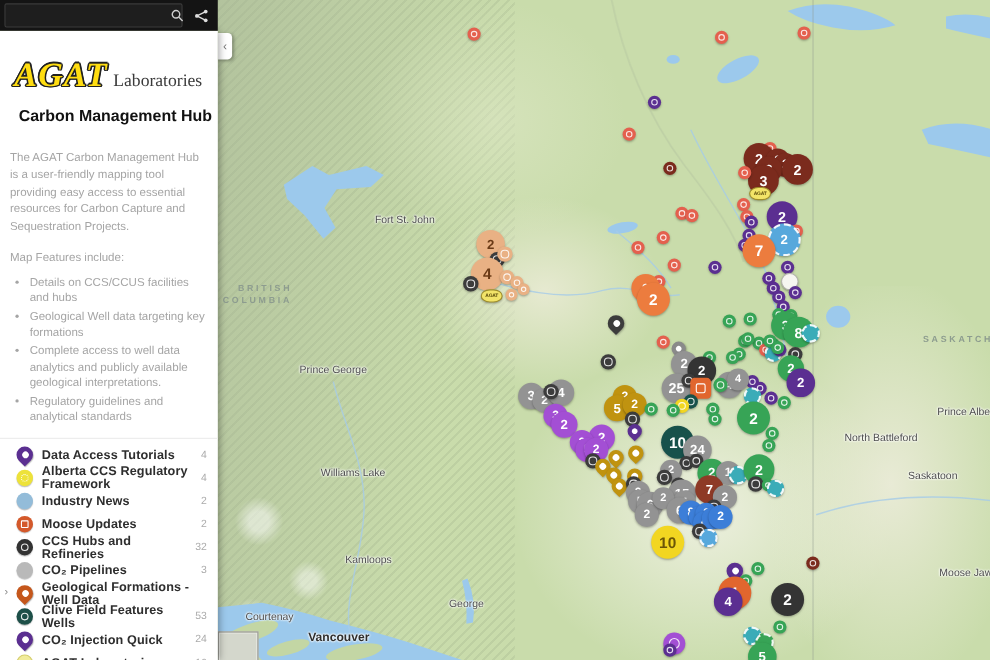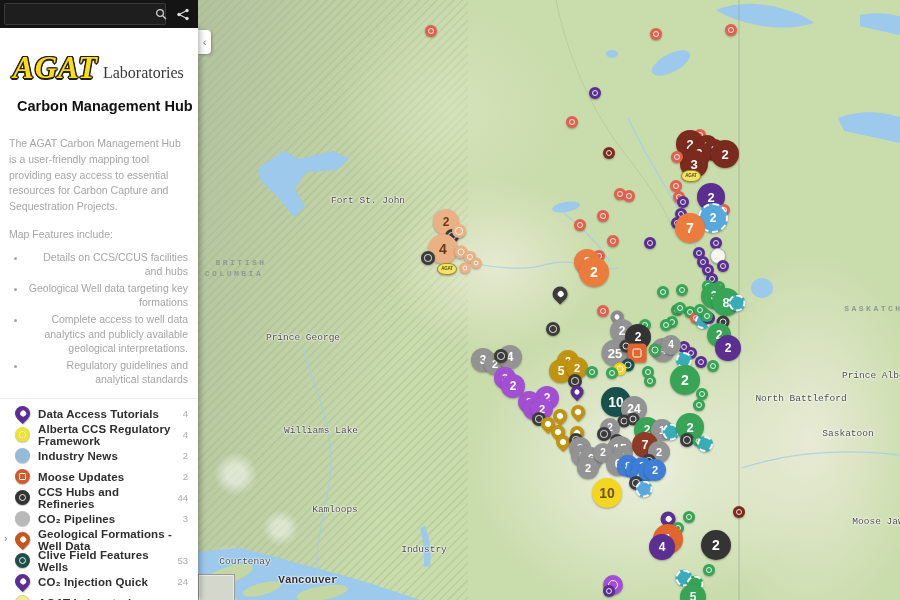--- a/index.html
+++ b/index.html
@@ -17,21 +17,21 @@
   .ter-north{left:330px;top:0;width:240px;height:220px;background:radial-gradient(ellipse at center,rgba(225,233,202,.5),rgba(225,233,202,0) 70%);}
   .ter-snow{left:198px;top:420px;width:150px;height:180px;
     background:radial-gradient(circle at 25% 30%,rgba(255,255,255,.5) 0 9px,rgba(255,255,255,0) 22px),
     radial-gradient(circle at 55% 60%,rgba(255,255,255,.45) 0 7px,rgba(255,255,255,0) 18px),
     radial-gradient(circle at 20% 80%,rgba(255,255,255,.4) 0 8px,rgba(255,255,255,0) 20px);}
   .water{position:absolute;left:0;top:0;}
   .mk-layer,.ml-layer{position:absolute;left:0;top:0;width:900px;height:600px;}
   .ml-layer{z-index:1;} .mk-layer{z-index:2;}
 
   .ml{position:absolute;transform:translate(-50%,-50%);font-size:9.5px;color:#4c4c4c;
-      text-shadow:0 0 2px #fff,0 0 2px #fff,0 0 2px #fff;white-space:nowrap;font-family:Liberation Mono, monospace;}
+      text-shadow:0 0 2px #fff,0 0 2px #fff,0 0 2px #fff;white-space:nowrap;}
   .ml.city-big{font-size:11px;color:#2e2e2e;font-weight:700;}
   .ml.region{font-size:8px;letter-spacing:2.5px;color:#8d9c8f;font-weight:700;text-shadow:none;}
 
   .mk{position:absolute;transform:translate(-50%,-50%);border-radius:50%;
       box-shadow:0 1px 2px rgba(0,0,0,.3);display:flex;align-items:center;justify-content:center;}
   .mk-l{color:#fff;font-weight:700;line-height:1;position:relative;z-index:2;font-family:"Liberation Sans",sans-serif;}
   .mk-dot::after{content:"";position:absolute;inset:24%;border:1px solid rgba(255,255,255,.85);border-radius:50%;}
   .mk-dotted{border:2px dashed rgba(255,255,255,.92);}
   .mk-sq{border-radius:4px;}
   .mk-sq::after{content:"";position:absolute;inset:24%;border:1.5px solid #fff;border-radius:2px;}
@@ -56,21 +56,21 @@
   .sidebar{position:absolute;left:0;top:28px;width:198px;height:572px;background:#fff;z-index:5;box-shadow:2px 0 6px rgba(0,0,0,.3);}
   .collapse-tab{position:absolute;left:198px;top:30px;width:13px;height:24px;background:#fff;border-radius:0 4px 4px 0;z-index:5;
     box-shadow:1px 1px 3px rgba(0,0,0,.3);display:flex;align-items:center;justify-content:center;font-size:11px;color:#777;cursor:pointer;}
   .logo-row{margin:22px 0 0 13px;white-space:nowrap;}
   .logo-main{font-family:"Liberation Serif",serif;font-weight:700;font-size:31px;letter-spacing:1px;color:#fd1;font-style:italic;
     text-shadow:-1.5px 0 #222,1.5px 0 #222,0 -1.5px #222,0 1.5px #222,-1px -1px #222,1px 1px #222,1px -1px #222,-1px 1px #222;}
   .logo-sub{font-family:"Liberation Serif",serif;font-size:16px;color:#3a3a3a;margin-left:5px;}
   .sb-title{margin:12px 0 0 17px;font-size:14.5px;font-weight:700;color:#111;}
   .sb-desc{margin:22px 14px 0 9px;font-size:10.5px;line-height:1.5;color:#a5a5a5;}
   .sb-feat-h{margin:13px 14px 0 9px;font-size:10.5px;color:#a5a5a5;}
-  .sb-feats{margin:10px 10px 0 0;padding-left:27px;font-size:10.5px;line-height:1.35;color:#a5a5a5;text-align:right;}
+  .sb-feats{margin:10px 10px 0 0;padding-left:27px;font-size:10.5px;line-height:1.35;color:#a5a5a5;}
   .sb-feats li{margin-bottom:3px;}
   .sb-div{margin:12px 0 4px 0;border-top:1px solid #ececec;}
   .layer-row{position:relative;display:flex;align-items:center;height:21px;padding-left:38px;cursor:pointer;}
   .exp{position:absolute;left:4px;top:4px;font-size:10px;color:#888;}
   .licon{position:absolute;left:15px;width:15px;height:15px;}
   .licon-circ{border-radius:50%;box-shadow:0 1px 1px rgba(0,0,0,.25);}
   .ic-sq::after{content:"";position:absolute;inset:27%;border:1.2px solid #fff;border-radius:1px;}
   .ic-ind::after{content:"";position:absolute;inset:26%;border:1px solid rgba(255,255,255,.9);border-radius:50%;}
   .ic-dots::after{content:"";position:absolute;inset:26%;border:1px dotted rgba(255,255,255,.9);border-radius:50%;}
   .ic-agat{display:flex;align-items:center;justify-content:center;font-size:4.5px;font-weight:700;color:#555214;border:1px solid #d6cf6e;box-sizing:border-box;}
@@ -121,21 +121,21 @@
         <line x1="739" y1="0" x2="739" y2="600"></line>
         <path d="M556,0 C566,50 588,105 622,150 C650,186 668,212 676,238" opacity="0.5"></path>
       </g>
     </svg>
 
     <div class="ml-layer">
         <span class="ml city" style="left: 368px; top: 200px;">Fort St. John</span>
         <span class="ml city" style="left: 303px; top: 337px;">Prince George</span>
         <span class="ml city" style="left: 321px; top: 430px;">Williams Lake</span>
         <span class="ml city" style="left: 335px; top: 509px;">Kamloops</span>
-        <span class="ml city" style="left: 424px; top: 549px;">Industry</span>
+        <span class="ml city" style="left: 424px; top: 549px;">George</span>
         <span class="ml city" style="left: 245px; top: 561px;">Courtenay</span>
         <span class="ml city-big" style="left: 308px; top: 580px;">Vancouver</span>
         <span class="ml region" style="left: 241px; top: 262px;">BRITISH</span>
         <span class="ml region" style="left: 234px; top: 273px;">COLUMBIA</span>
         <span class="ml region" style="left: 888px; top: 308px;">SASKATCHEWAN</span>
         <span class="ml city" style="left: 879px; top: 375px;">Prince Albert</span>
         <span class="ml city" style="left: 801px; top: 398px;">North Battleford</span>
         <span class="ml city" style="left: 848px; top: 433px;">Saskatoon</span>
         <span class="ml city" style="left: 878px; top: 521px;">Moose Jaw</span>
       </div>
@@ -514,21 +514,21 @@
           <span class="lcount">2</span>
         </div>
         <div class="layer-row">
           <span class="licon licon-circ ic-sq" style="background: rgb(212, 89, 43);"></span>
           <span class="llabel">Moose Updates</span>
           <span class="lcount">2</span>
         </div>
         <div class="layer-row">
           <span class="licon licon-circ ic-ind" style="background: rgb(51, 51, 51);"></span>
           <span class="llabel">CCS Hubs and Refineries</span>
-          <span class="lcount">44</span>
+          <span class="lcount">32</span>
         </div>
         <div class="layer-row">
           <span class="licon licon-circ" style="background: rgb(185, 185, 185);"></span>
           <span class="llabel">CO₂ Pipelines</span>
           <span class="lcount">3</span>
         </div>
         <div class="layer-row">
           <span class="exp">›</span>
           <span class="licon licon-pin">
             <span class="pin-head" style="background: rgb(197, 87, 28);"></span>

